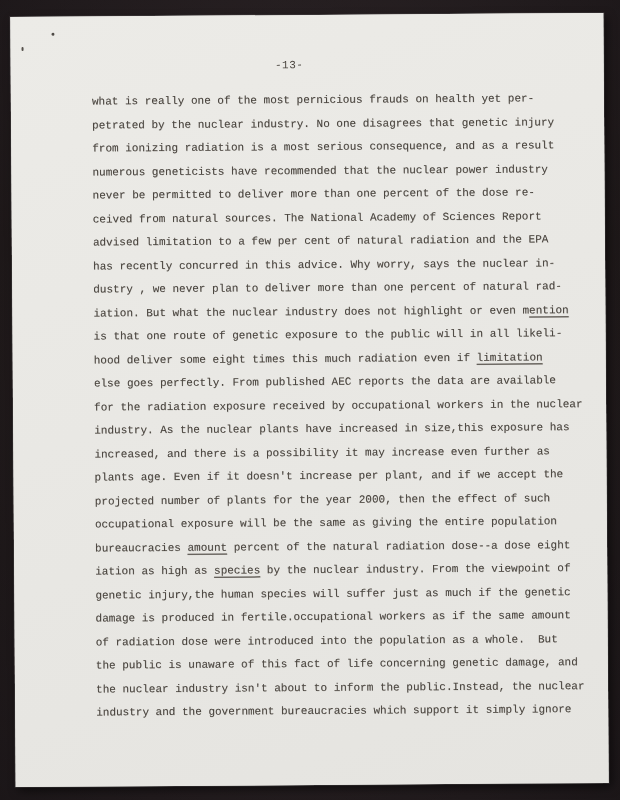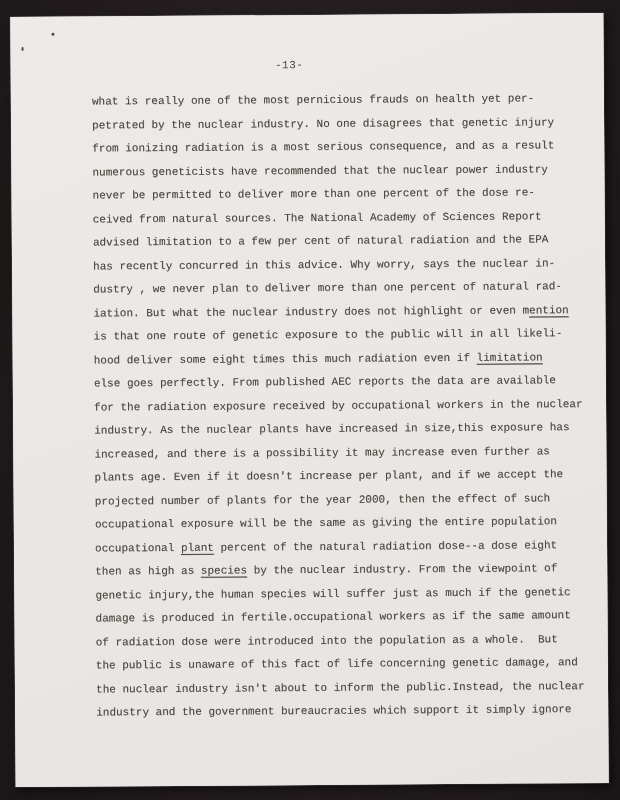--- a/index.html
+++ b/index.html
@@ -97,22 +97,22 @@
         <div class="line"><span>iation. But what the nuclear industry does not highlight or even m</span><span class="u">ention</span></div>
         <div class="line"><span>is that one route of genetic exposure to the public will in all likeli-</span></div>
         <div class="line"><span>hood deliver some eight times this much radiation even if </span><span class="u">limitation</span></div>
         <div class="line"><span>else goes perfectly. From published AEC reports the data are available</span></div>
         <div class="line"><span>for the radiation exposure received by occupational workers in the nuclear</span></div>
         <div class="line"><span>industry. As the nuclear plants have increased in size,this exposure has</span></div>
         <div class="line"><span>increased, and there is a possibility it may increase even further as</span></div>
         <div class="line"><span>plants age. Even if it doesn't increase per plant, and if we accept the</span></div>
         <div class="line"><span>projected number of plants for the year 2000, then the effect of such</span></div>
         <div class="line"><span>occupational exposure will be the same as giving the entire population</span></div>
-        <div class="line"><span>occupational </span><span class="u">plant</span><span> percent of the natural radiation dose--a dose eight</span></div>
-        <div class="line"><span>then as high as </span><span class="u">species</span><span> by the nuclear industry. From the viewpoint of</span></div>
+        <div class="line"><span>bureaucracies </span><span class="u">amount</span><span> percent of the natural radiation dose--a dose eight</span></div>
+        <div class="line"><span>iation as high as </span><span class="u">species</span><span> by the nuclear industry. From the viewpoint of</span></div>
         <div class="line"><span>genetic injury,the human species will suffer just as much if the genetic</span></div>
         <div class="line"><span>damage is produced in fertile.occupational workers as if the same amount</span></div>
         <div class="line"><span>of radiation dose were introduced into the population as a whole.  But</span></div>
         <div class="line"><span>the public is unaware of this fact of life concerning genetic damage, and</span></div>
         <div class="line"><span>the nuclear industry isn't about to inform the public.Instead, the nuclear</span></div>
         <div class="line"><span>industry and the government bureaucracies which support it simply ignore</span></div>
       </div>
   </div>
 </div>
 

